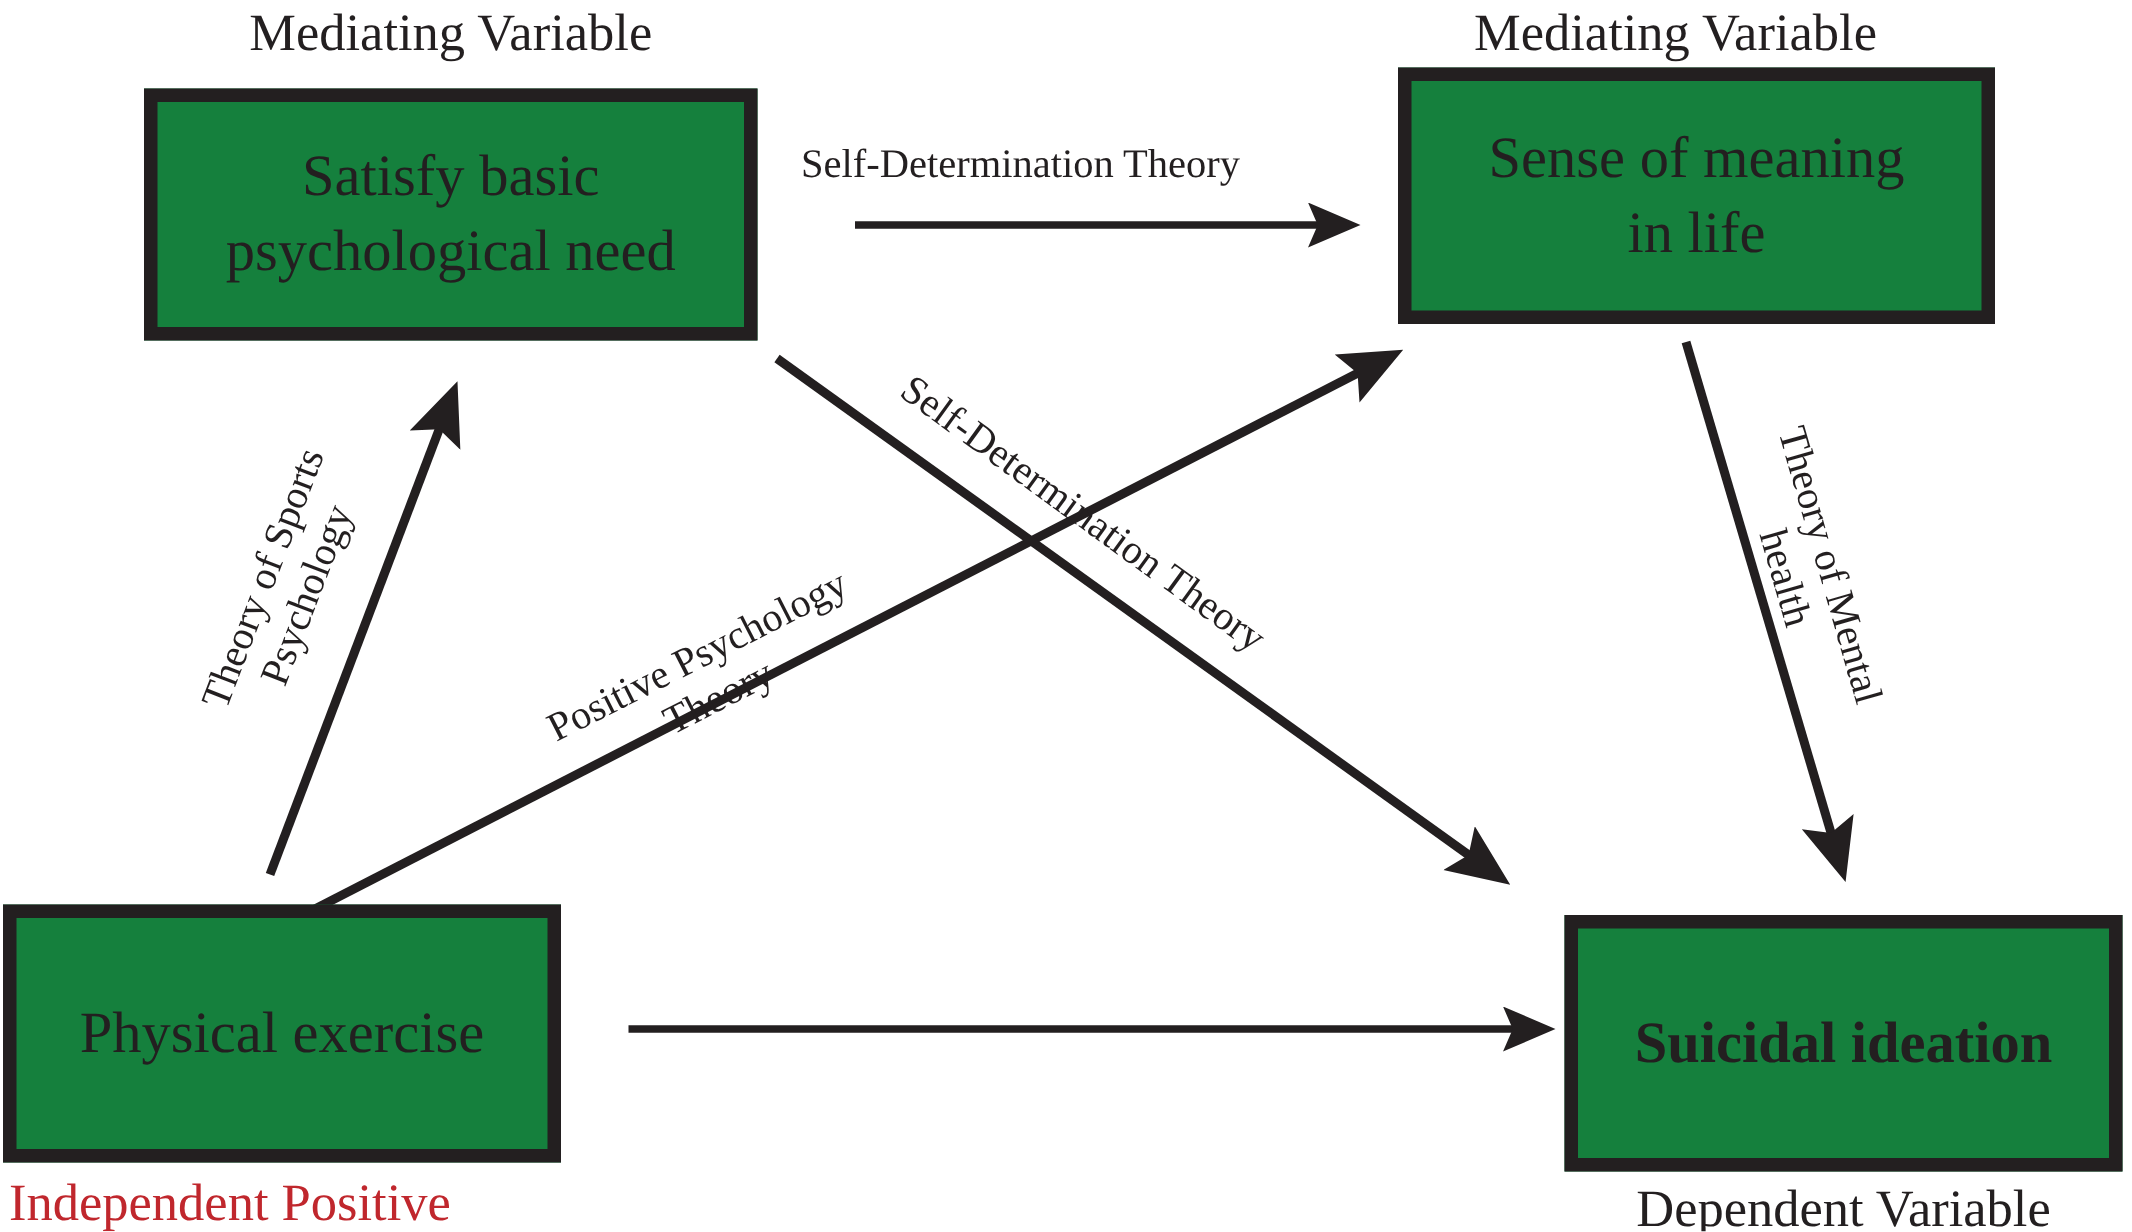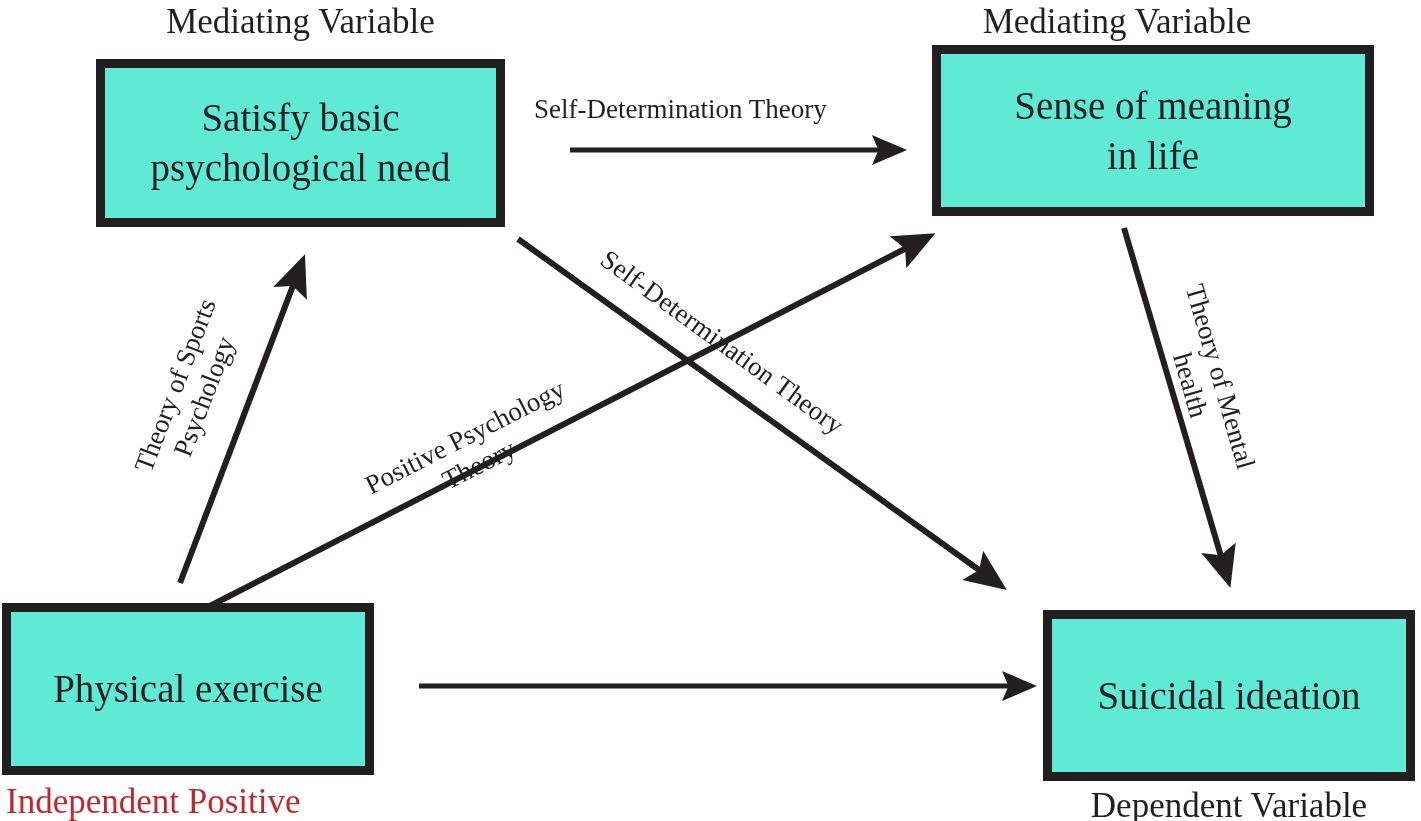--- a/index.html
+++ b/index.html
@@ -16,21 +16,21 @@
     width: 1421px;
     height: 821px;
     background: #ffffff;
     overflow: hidden;
   }
   
   .node-box {
     position: absolute;
     box-sizing: border-box;
     border: 9px solid #231f20;
-    background: #5eead4;
+    background: #15803d;
     display: flex;
     align-items: center;
     justify-content: center;
     text-align: center;
     line-height: 1.28;
     font-size: 39px;
     color: #231f20;
     z-index: 5;
   }
   .node-label {
@@ -92,31 +92,31 @@
     <line x1="419" y1="686" x2="1030" y2="686" stroke="#231f20" stroke-width="5" marker-end="url(#arrowhead)"></line>
   </svg>
 
   <div class="caption" style="left:96px; top:2px; width:409px; text-align:center;">Mediating Variable</div>
   <div class="node-box" style="left:96px; top:59px; width:409px; height:168px;">
     <span class="node-label">Satisfy basic
 psychological need</span>
   </div>
 
   <div class="caption" style="left:932px; top:2px; width:370px; text-align:center;">Mediating Variable</div>
-  <div class="node-box" style="left:932px; top:45px; width:442px; height:171px;justify-content:center;">
+  <div class="node-box" style="left:932px; top:45px; width:398px; height:171px;justify-content:center;">
     <span class="node-label">Sense of meaning
 in life</span>
   </div>
 
   <div class="node-box" style="left:2px; top:603px; width:372px; height:172px;text-align:center;">
     <span class="node-label">Physical exercise</span>
   </div>
   <div class="caption red" style="left:6px; top:782px; text-align:left;">Independent Positive</div>
 
-  <div class="node-box" style="left:1043px; top:610px; width:372px; height:171px;">
+  <div class="node-box" style="left:1043px; top:610px; width:372px; height:171px;font-weight:bold;">
     <span class="node-label">Suicidal ideation</span>
   </div>
   <div class="caption" style="left:1043px; top:786px; width:372px; text-align:center;">Dependent Variable</div>
 
   <div class="edge-label nowrap" style="left:534px; top:94px;">Self-Determination Theory</div>
 
   <div class="edge-label" style="left:60px; top:360px; width:260px; text-align:center;
               transform: rotate(-69deg); transform-origin: 50% 50%;">Theory of Sports
 Psychology</div>
 

